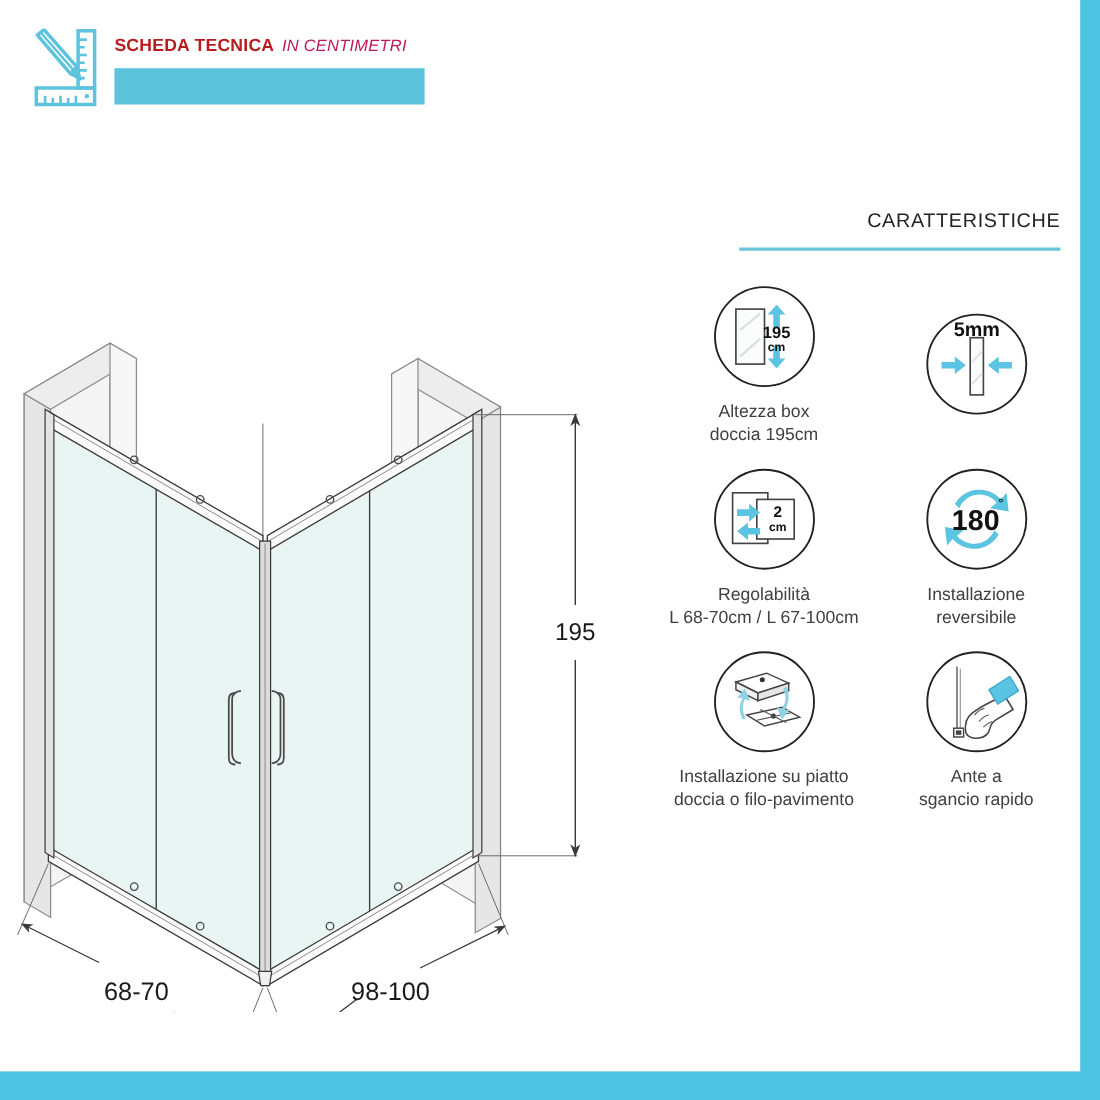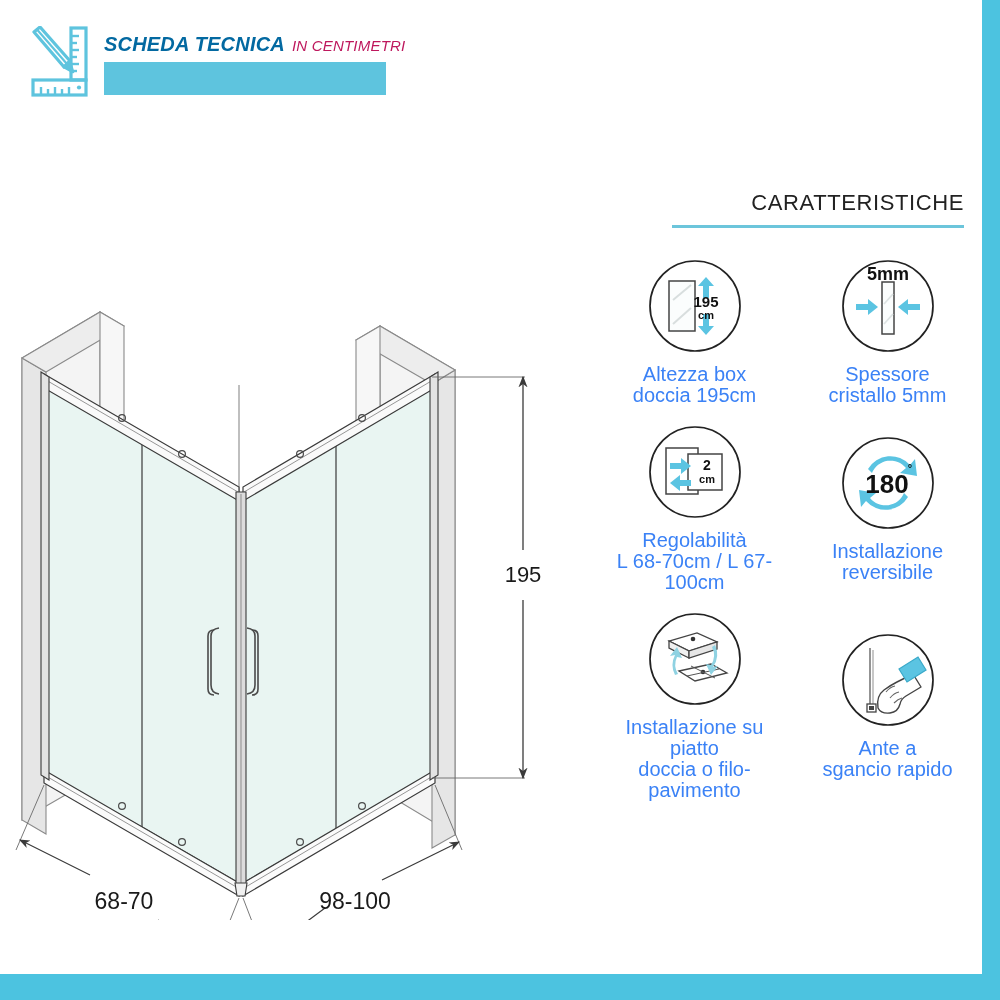--- a/index.html
+++ b/index.html
@@ -40,25 +40,24 @@
     position: absolute;
     left: 24px; top: 26px;
     width: 78px; height: 76px;
   }
   .header-kicker {
     position: absolute;
     left: 104px; top: 33px;
     white-space: nowrap;
   }
   .kicker-main {
-    font-style: italic;
     font-weight: bold;
-    font-size: 20px;
+    font-size: 16px;
     letter-spacing: 0.2px;
-    color: #0369a1;
+    color: #b91c1c;
   }
   .kicker-sub {
     font-style: italic;
     font-weight: normal;
     font-size: 15px;
     letter-spacing: 0.2px;
     color: #be185d;
     margin-left: 7px;
   }
   .title-bar {
@@ -90,21 +89,21 @@
     left: 600px; top: 190px;
     width: 382px;
   }
   .features-head {
     position: relative;
     height: 44px;
   }
   .features-title {
     position: absolute;
     right: 18px; top: 0;
-    font-size: 22px;
+    font-size: 18px;
     letter-spacing: 0.6px;
     color: #222;
     white-space: nowrap;
   }
   .features-rule {
     position: absolute;
     left: 72px; right: 18px; top: 35px;
     height: 3px;
     background: #6cc5db;
   }
@@ -120,24 +119,24 @@
     flex-direction: column;
     align-items: center;
     justify-content: center;
   }
   .feature-icon {
     width: 100px;
     height: 100px;
   }
   .feature-label {
     margin-top: 8px;
-    font-size: 20px;
+    font-size: 16px;
     line-height: 21px;
     text-align: center;
-    color: #3b82f6;
+    color: #404040;
     white-space: pre-line;
   }
 </style>
 </head>
 <body>
 
 <div class="edge-right"></div>
 <div class="edge-bottom"></div>
 
 <div class="header">
@@ -316,22 +315,20 @@
     <div class="feature">
       <svg class="feature-icon" viewBox="0 0 100 100">
         <circle cx="50" cy="50" r="45" fill="#fff" stroke="#222" stroke-width="1.7"></circle>
         <rect x="44" y="26" width="12" height="52" fill="#fbfdfd" stroke="#444" stroke-width="1.5"></rect>
         <line x1="46" y1="48" x2="55" y2="38" stroke="#dde3e3" stroke-width="1.8"></line>
         <line x1="46" y1="68" x2="55" y2="58" stroke="#dde3e3" stroke-width="1.8"></line>
         <path d="M18 48 L30 48 L30 43 L40 51 L30 59 L30 54 L18 54 Z" fill="#5bc4e2"></path>
         <path d="M82 48 L70 48 L70 43 L60 51 L70 59 L70 54 L82 54 Z" fill="#5bc4e2"></path>
         <text x="50" y="24" text-anchor="middle" font-family="Liberation Sans, sans-serif" font-size="18" font-weight="bold" fill="#111">5mm</text>
       </svg>
-      <div class="feature-label">Spessore
-cristallo 5mm</div>
     </div>
 
     <div class="feature">
       <svg class="feature-icon" viewBox="0 0 100 100">
         <circle cx="50" cy="50" r="45" fill="#fff" stroke="#222" stroke-width="1.7"></circle>
         <rect x="21" y="26" width="32" height="46" fill="#fff" stroke="#444" stroke-width="1.5"></rect>
         <rect x="43" y="32" width="34" height="36" fill="#fff" stroke="#444" stroke-width="1.5"></rect>
         <path d="M25 41 L36 41 L36 36 L46 44 L36 52 L36 47 L25 47 Z" fill="#5bc4e2"></path>
         <path d="M46 58 L35 58 L35 53 L25 61 L35 69 L35 64 L46 64 Z" fill="#5bc4e2"></path>
         <text x="62" y="48" text-anchor="middle" font-family="Liberation Sans, sans-serif" font-size="14" font-weight="bold" fill="#111">2</text>

